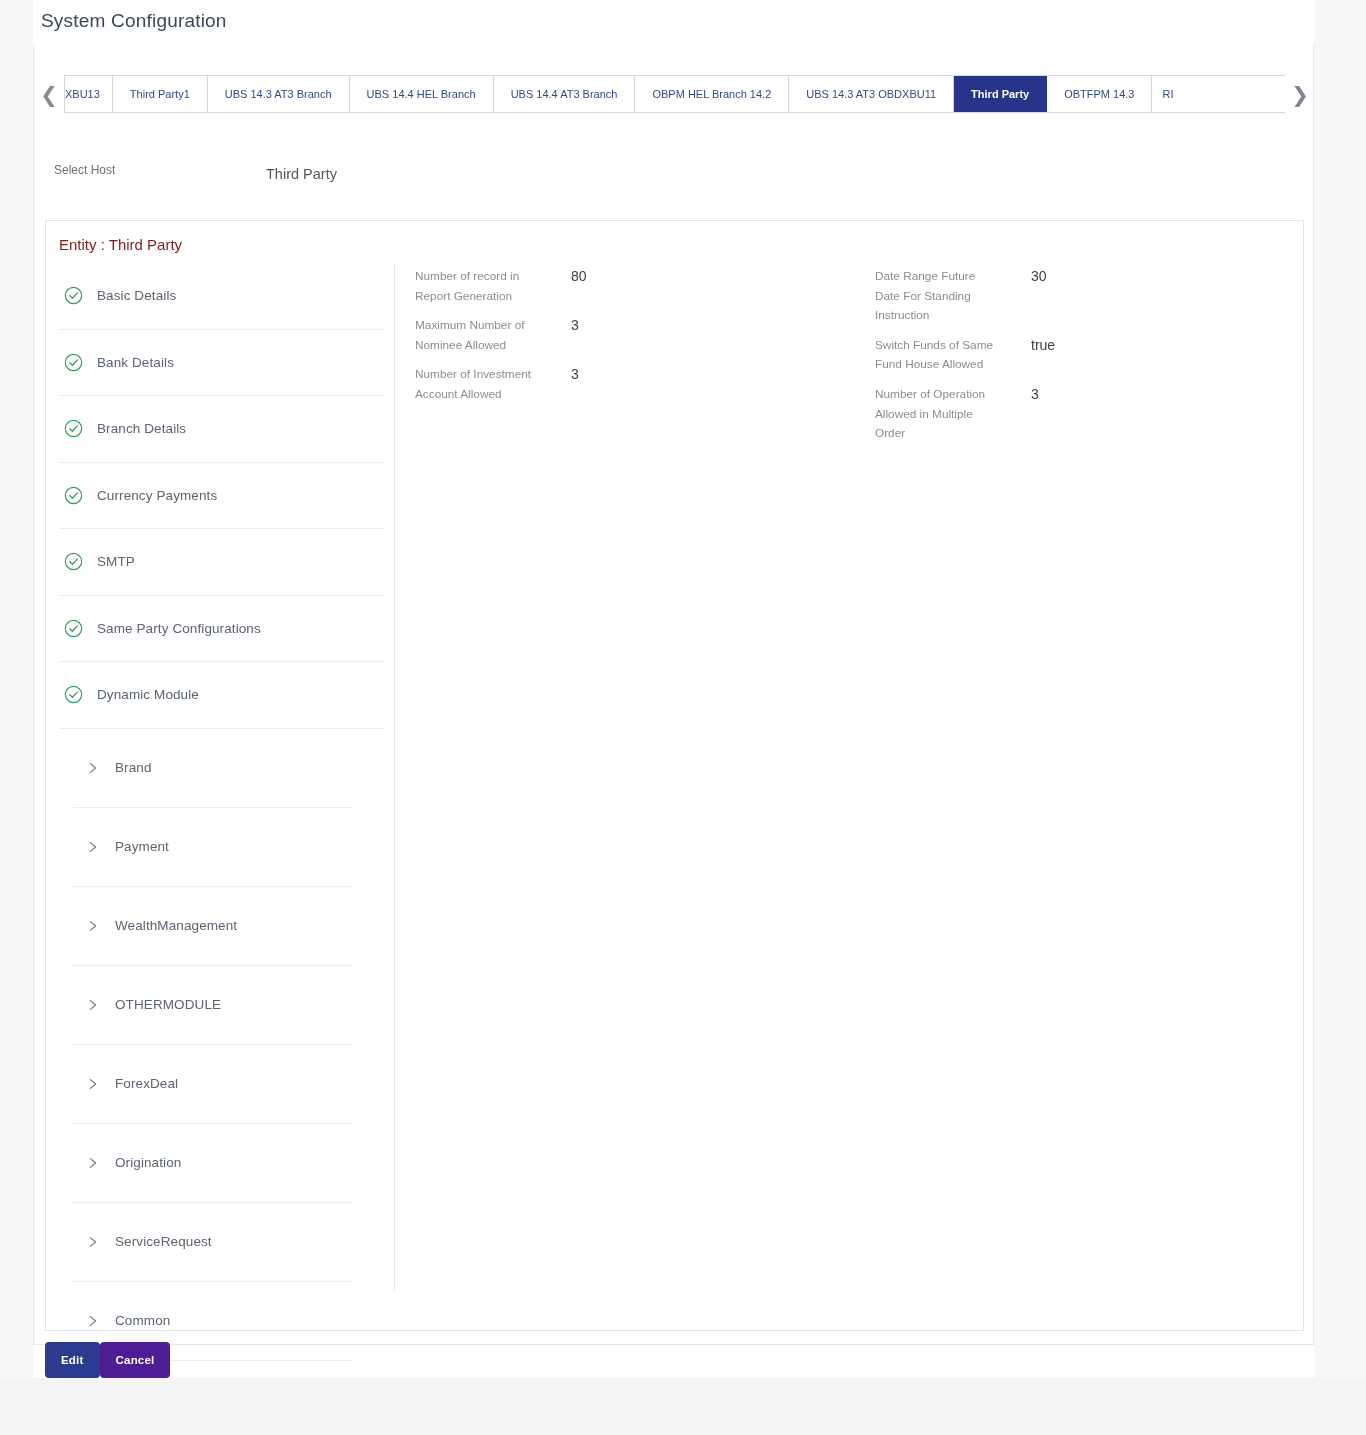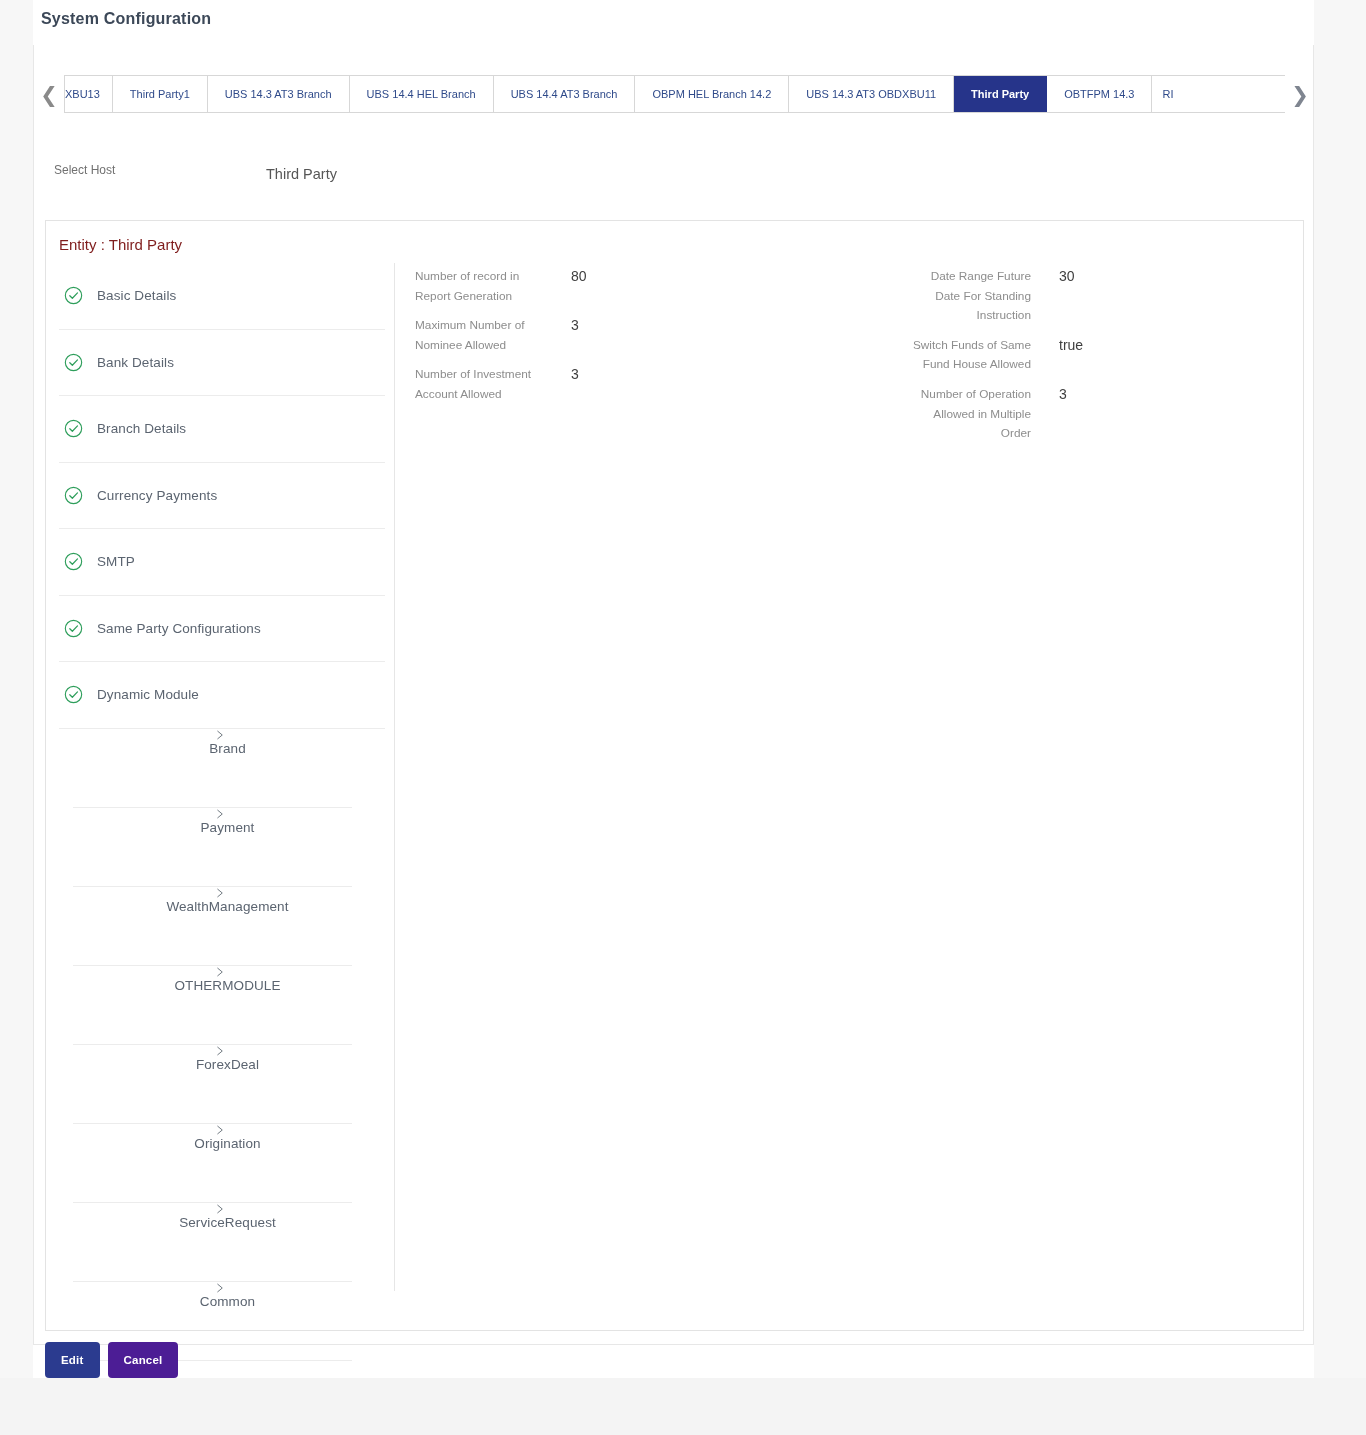--- a/index.html
+++ b/index.html
@@ -24,22 +24,22 @@
     left: 33px; top: 0;
     width: 1281px;
     height: 1378px;
     background: #ffffff;
   }
 
   
   .page-title {
     position: absolute;
     left: 41px; top: 10px;
-    font-size: 16px;
-    font-weight: 700;
+    font-size: 19px;
+    font-weight: 400;
     color: #3c4858;
     letter-spacing: 0.2px;
   }
 
   
   .outer-card {
     position: absolute;
     left: 33px; top: 45px;
     width: 1281px;
     height: 1300px;
@@ -201,42 +201,41 @@
   .sub-list { padding-left: 14px; }
   .nav-subitem {
     position: relative;
     height: 79px;
     display: flex;
     align-items: center;
     border-bottom: 1px solid #ececec;
     cursor: pointer;
     padding-left: 14px;
     width: 279px;
-    flex-direction: column;
   }
   .chev {
     width: 12px; height: 14px;
     flex: 0 0 12px;
     display: block;
     color: #6f7880;
   }
   .sub-label {
     font-size: 13.5px;
     color: #5b6470;
     margin-left: 16px;
     letter-spacing: 0.1px;
   }
 
   
   .field-col {
     position: absolute;
     top: 4px;
   }
   .field-col.col1 { left: 20px;  width: 430px; }
-  .field-col.col2 { left: 508px; width: 430px; text-align: right; }
+  .field-col.col2 { left: 480px; width: 430px; }
 
   .field {
     position: relative;
     display: flex;
     margin-bottom: 10px;
   }
   .field-label {
     width: 128px;
     flex: 0 0 128px;
     font-size: 11.8px;
@@ -248,21 +247,20 @@
     line-height: 19.6px;
     color: #3f3f3f;
     padding-left: 28px;
   }
 
   
   .footer {
     position: absolute;
     left: 11px; top: 1297px;
     display: flex;
-    gap: 8px;
   }
   .btn {
     height: 36px;
     min-width: 53px;
     padding: 0 16px;
     border: none;
     border-radius: 4px;
     font-family: "Liberation Sans", sans-serif;
     font-size: 11.5px;
     font-weight: bold;

